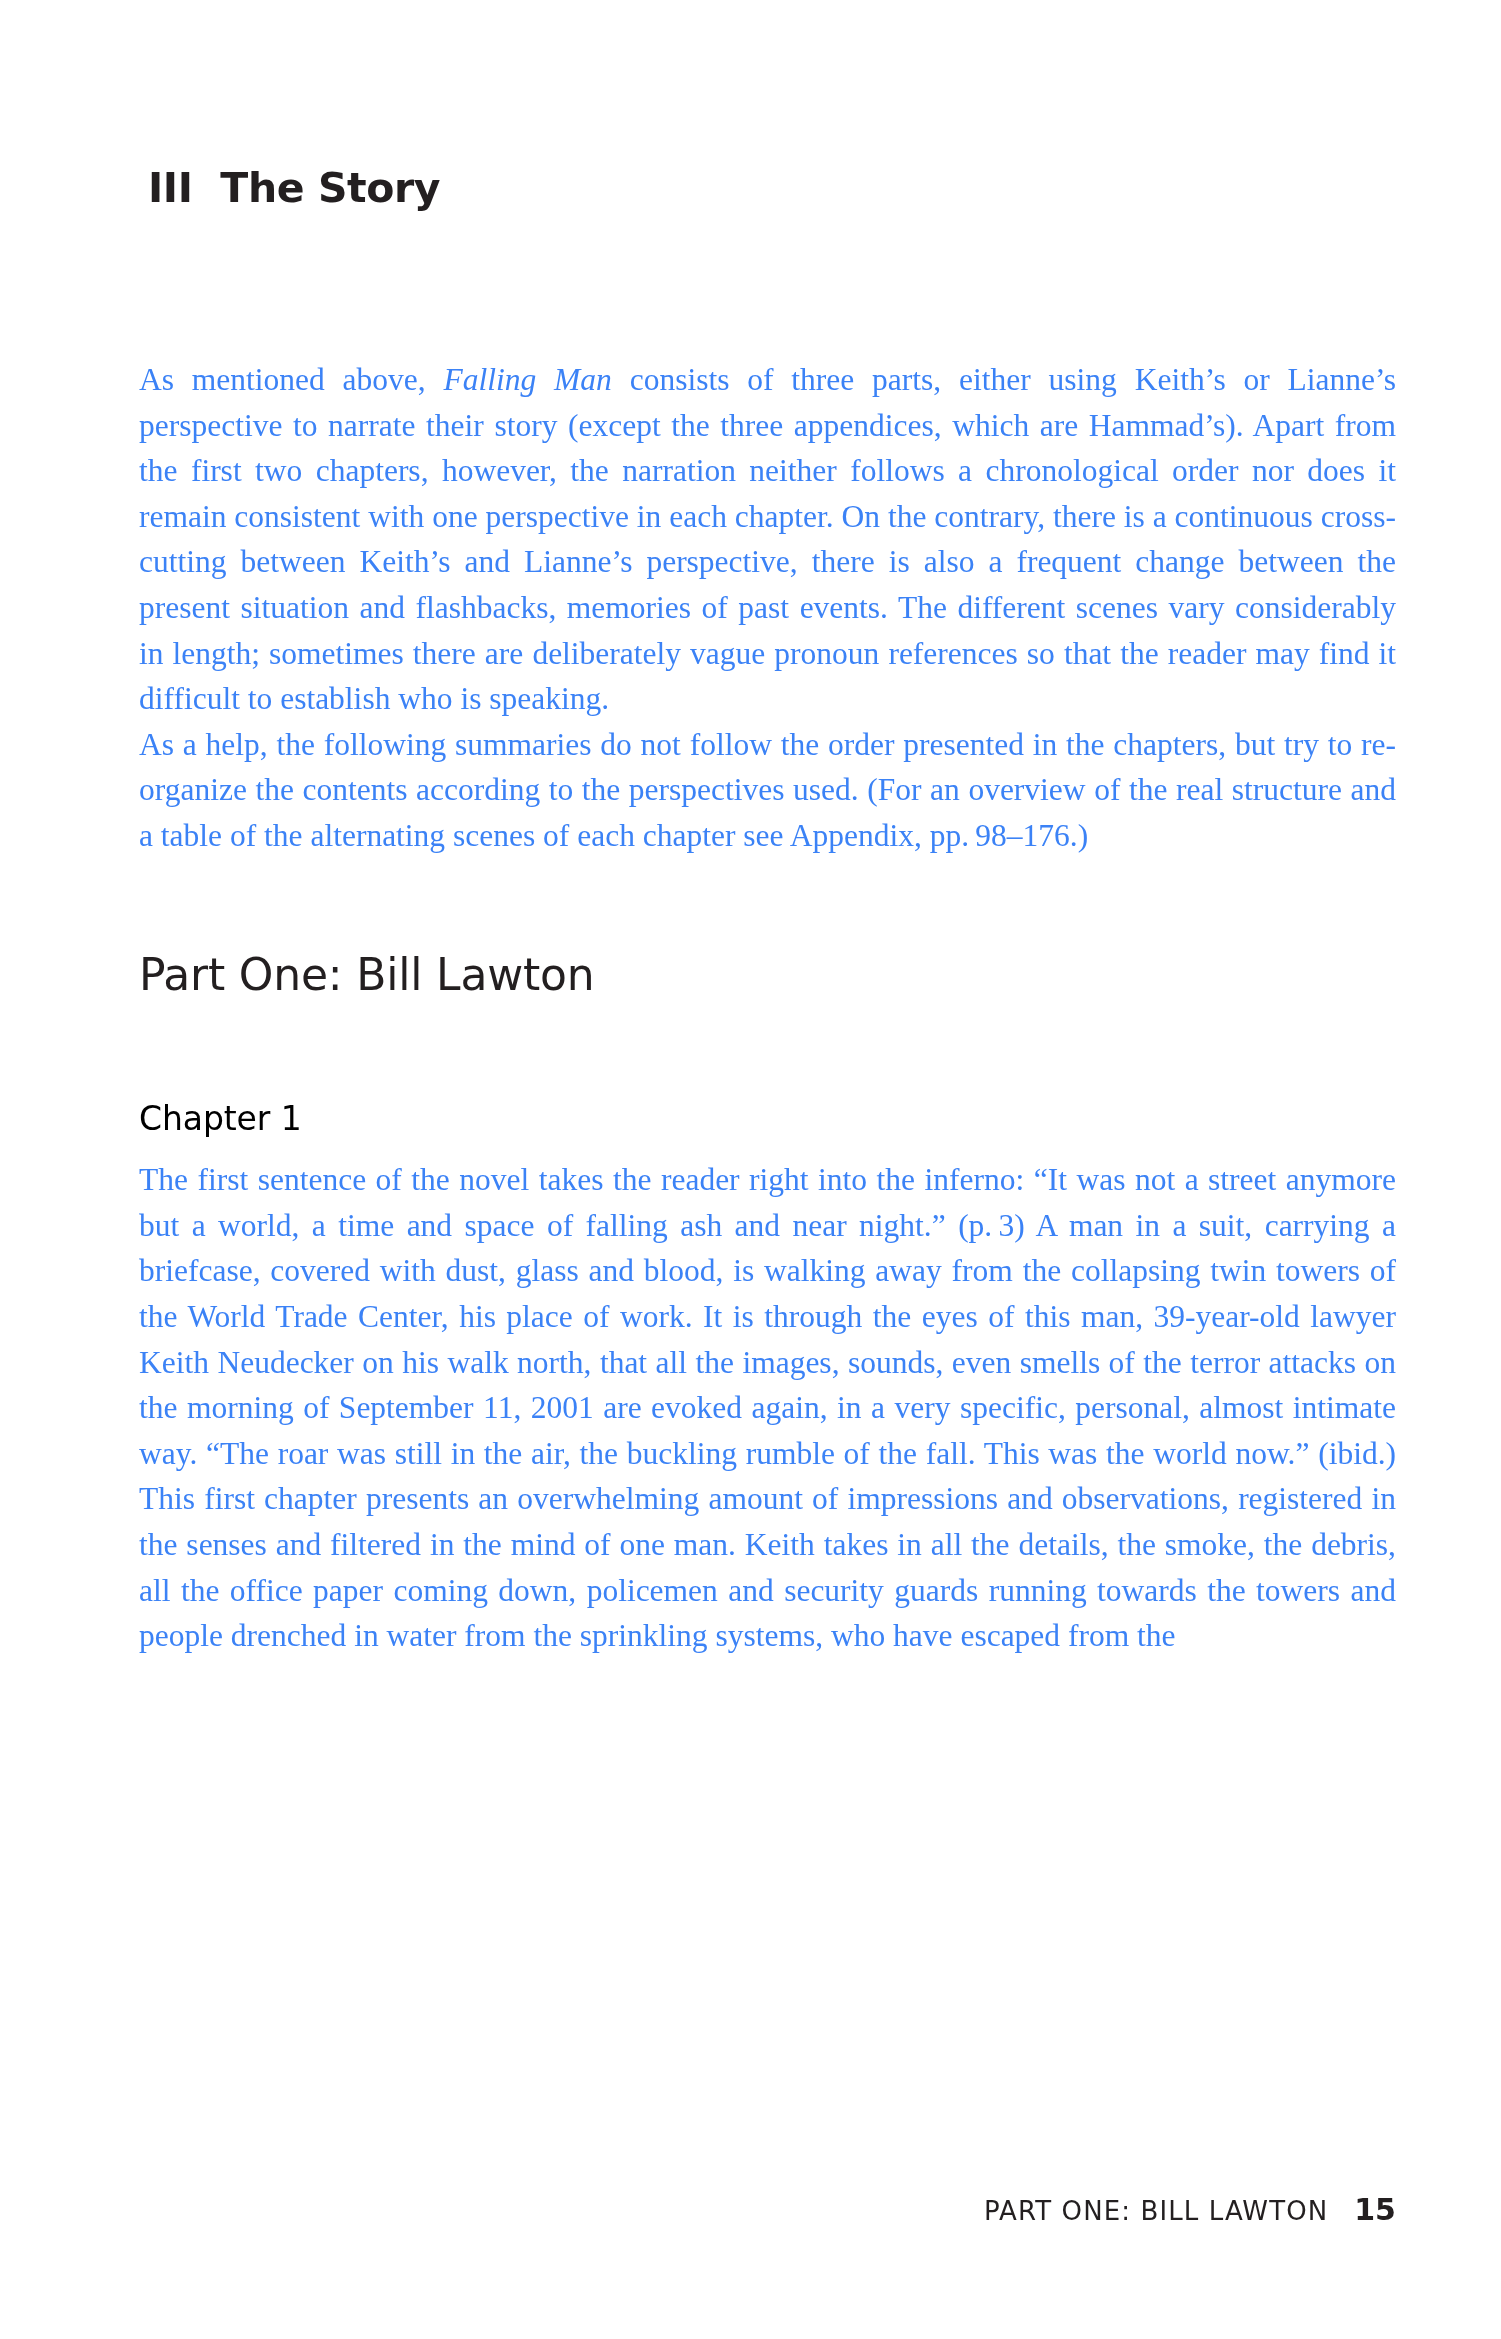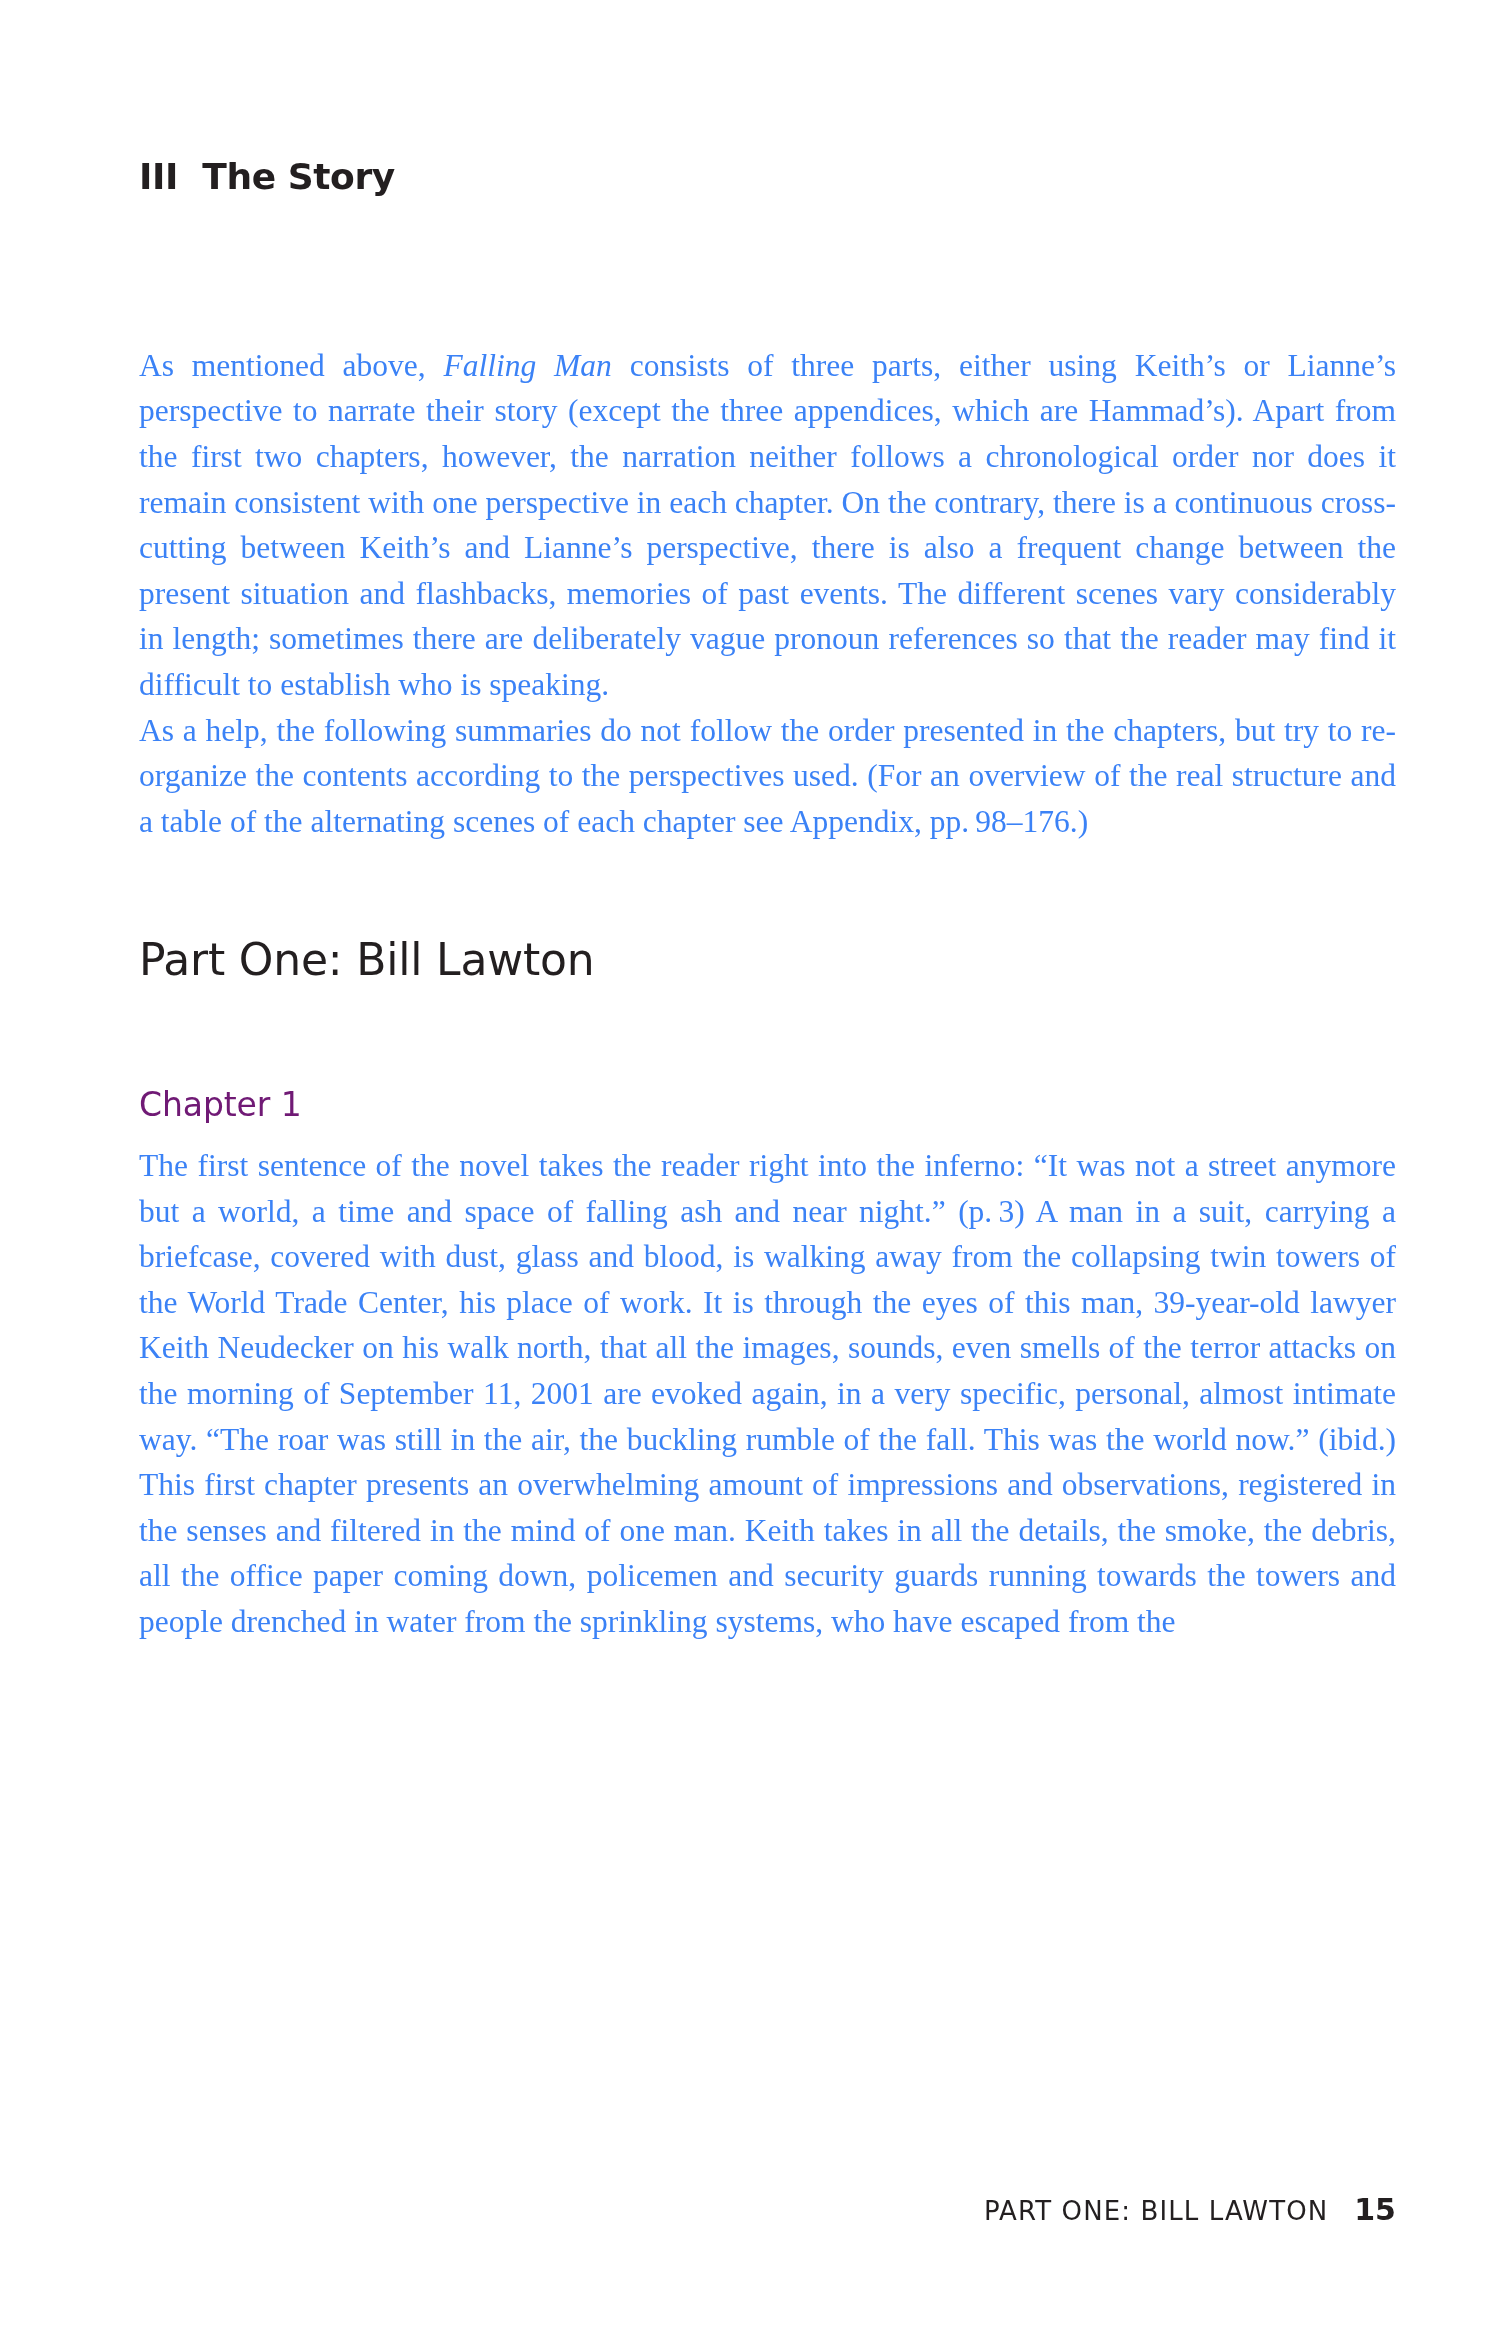--- a/index.html
+++ b/index.html
@@ -21,25 +21,25 @@
     position: absolute;
     left: 139px;
     top: 0;
     width: 1257px;
   }
 
   
   .part-title {
     font-family: "DejaVu Sans", "Liberation Sans", sans-serif;
     font-weight: 700;
-    font-size: 36px;
+    font-size: 41px;
     line-height: 1.05;
     color: #231f20;
     letter-spacing: -0.4px;
-    margin: 0;
+    margin: 9px;
     padding-top: 158px;
     white-space: pre;
   }
 
   
   .body-block {
     margin-top: 147px;
   }
 
   p.body {
@@ -73,21 +73,21 @@
     margin: 0;
     padding-top: 92px;
   }
 
   
   .chapter-heading {
     font-family: "DejaVu Sans", "Liberation Sans", sans-serif;
     font-weight: 400;
     font-size: 33px;
     line-height: 1.1;
-    color: #701a75;
+    color: #000000;
     letter-spacing: -0.1px;
     margin: 0;
     padding-top: 102px;
   }
 
   .chapter-body {
     margin-top: 20px;
   }
 
   

